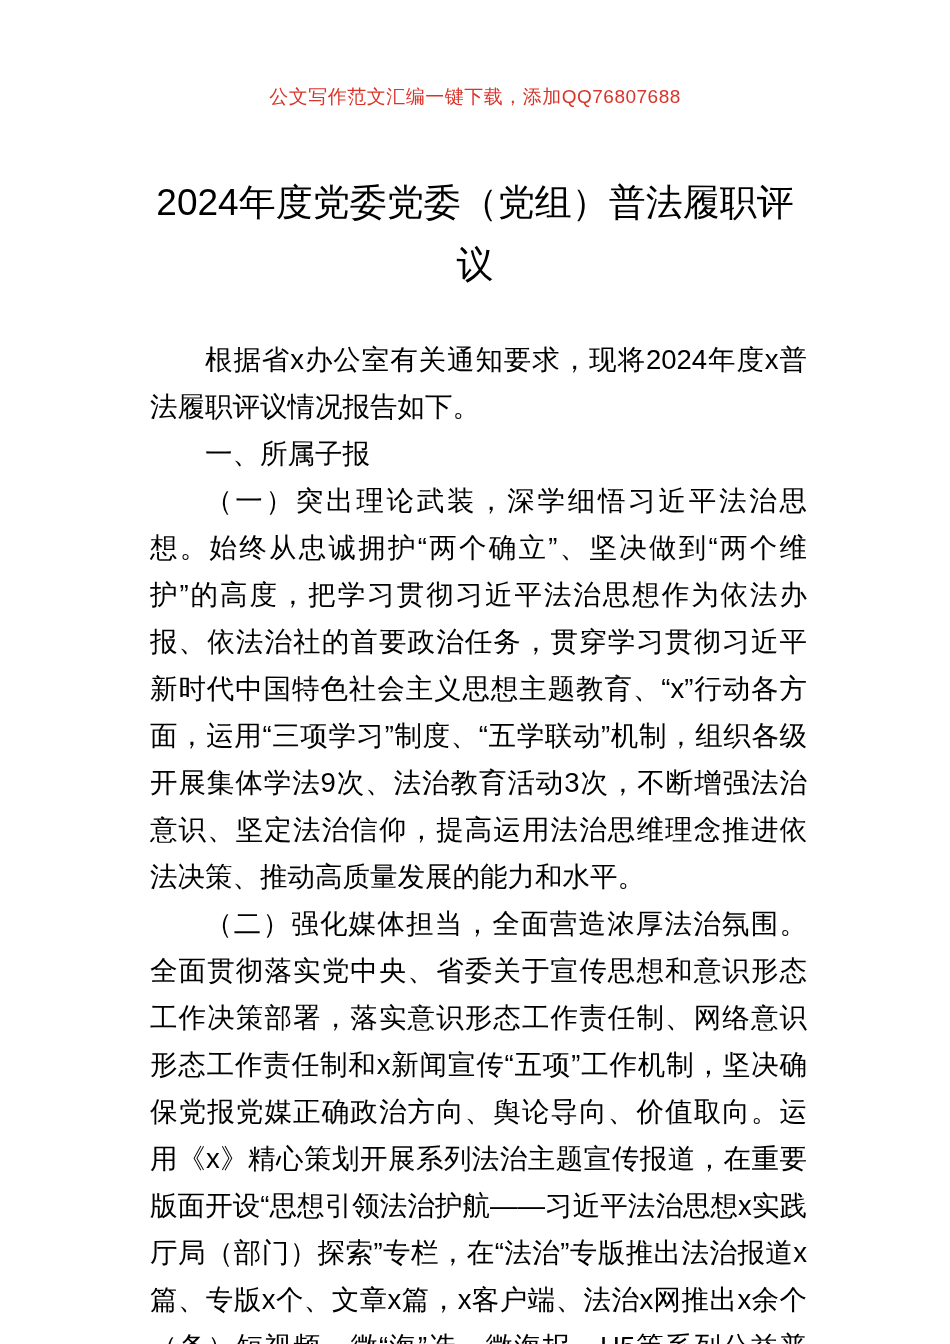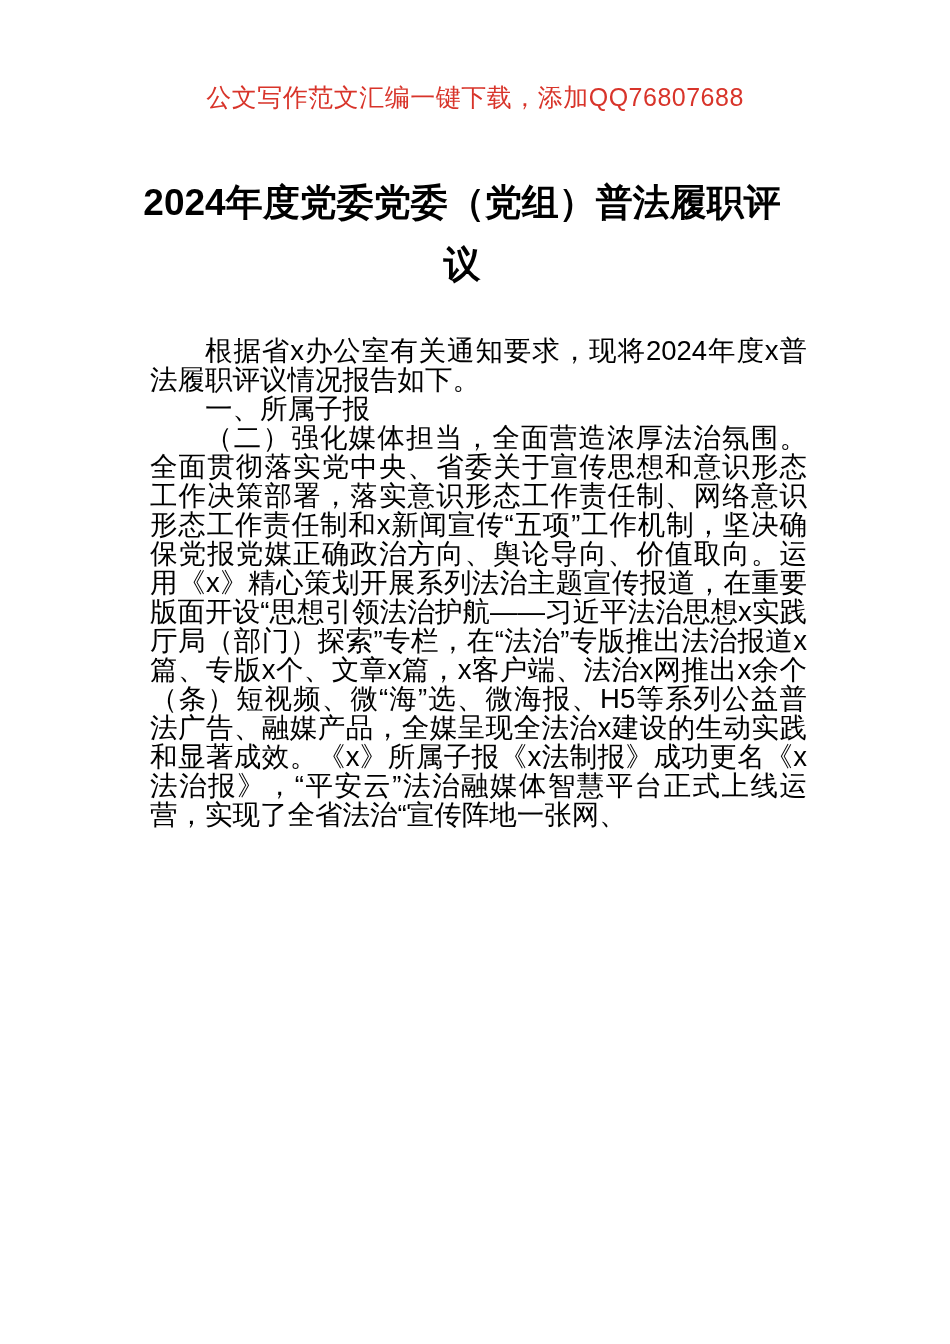--- a/index.html
+++ b/index.html
@@ -20,50 +20,50 @@
     box-sizing: border-box;
   }
 
   
   .promo-banner {
     position: absolute;
     top: 82px;
     left: 0;
     width: 950px;
     text-align: center;
-    font-size: 25px;
+    font-size: 19px;
     line-height: 30px;
     letter-spacing: 0.5px;
     white-space: nowrap;
   }
 
   
   .doc-title {
     position: absolute;
     top: 172px;
-    left: 132px;
+    left: 145px;
     width: 660px;
     text-align: center;
     font-size: 37px;
     line-height: 62px;
-    font-weight: 700;
+    font-weight: 400;
     letter-spacing: 0px;
   }
 
   
   .body-block {
     position: absolute;
     top: 336px;
     left: 150px;
     width: 657px;
   }
   p.para {
     margin: 0;
     font-size: 27.5px;
-    line-height: 29px;
+    line-height: 47px;
     text-align: justify;
     text-justify: inter-ideograph;
     text-indent: 2em;
     letter-spacing: 0px;
     word-break: break-all;
   }
 </style>
 </head>
 <body>
 
@@ -71,16 +71,17 @@
 
   <div class="promo-banner" style="color: rgb(216, 52, 42);">公文写作范文汇编一键下载，添加QQ76807688</div>
 
   <div class="doc-title">
     <span style="display: block;">2024年度党委党委（党组）普法履职评议</span>
   </div>
 
   <div class="body-block">
     <p class="para">根据省x办公室有关通知要求，现将2024年度x普法履职评议情况报告如下。</p>
     <p class="para">一、所属子报</p>
+    <p class="para">（一）突出理论武装，深学细悟习近平法治思想。始终从忠诚拥护“两个确立”、坚决做到“两个维护”的高度，把学习贯彻习近平法治思想作为依法办报、依法治社的首要政治任务，贯穿学习贯彻习近平新时代中国特色社会主义思想主题教育、“x”行动各方面，运用“三项学习”制度、“五学联动”机制，组织各级开展集体学法9次、法治教育活动3次，不断增强法治意识、坚定法治信仰，提高运用法治思维理念推进依法决策、推动高质量发展的能力和水平。</p>
     <p class="para">（二）强化媒体担当，全面营造浓厚法治氛围。全面贯彻落实党中央、省委关于宣传思想和意识形态工作决策部署，落实意识形态工作责任制、网络意识形态工作责任制和x新闻宣传“五项”工作机制，坚决确保党报党媒正确政治方向、舆论导向、价值取向。运用《x》精心策划开展系列法治主题宣传报道，在重要版面开设“思想引领法治护航——习近平法治思想x实践厅局（部门）探索”专栏，在“法治”专版推出法治报道x篇、专版x个、文章x篇，x客户端、法治x网推出x余个（条）短视频、微“海”选、微海报、H5等系列公益普法广告、融媒产品，全媒呈现全法治x建设的生动实践和显著成效。《x》所属子报《x法制报》成功更名《x法治报》，“平安云”法治融媒体智慧平台正式上线运营，实现了全省法治“宣传阵地一张网、</p>
   </div>
 
 </div>
 
 </body></html>

